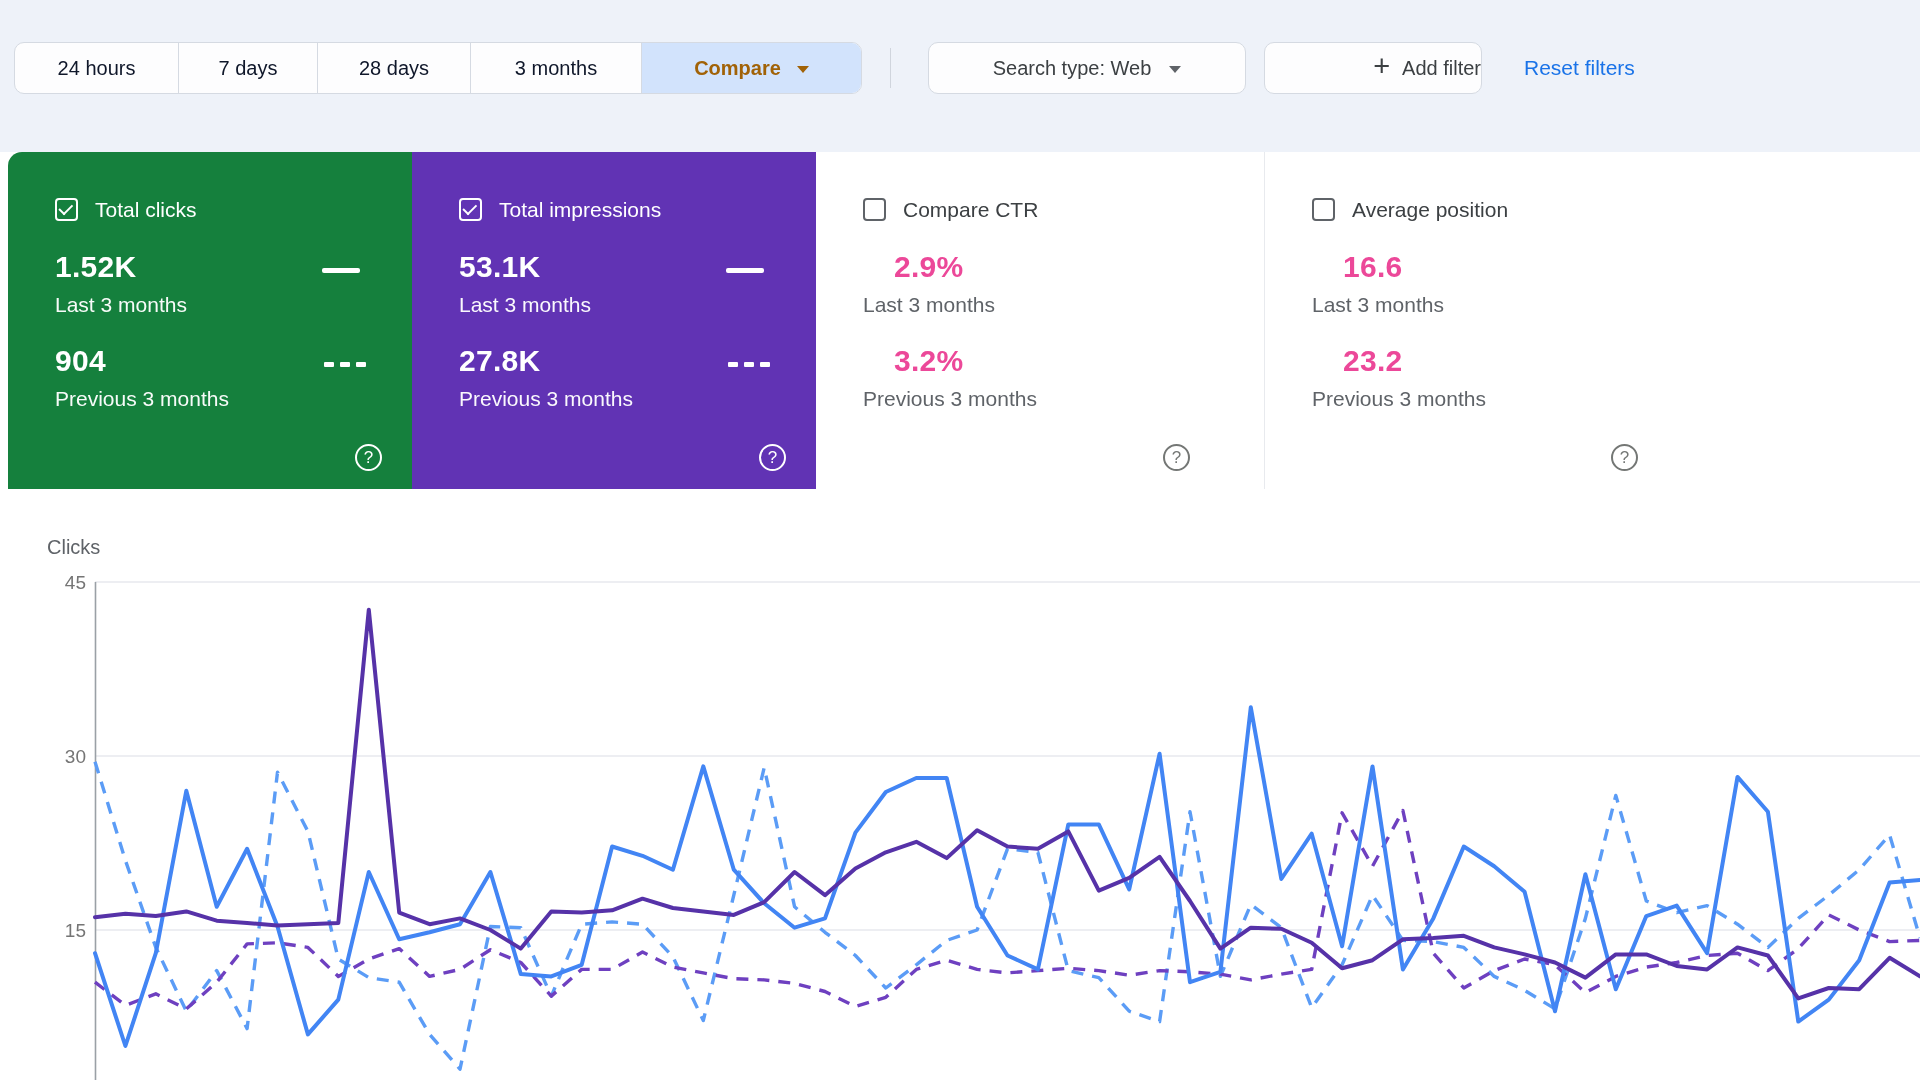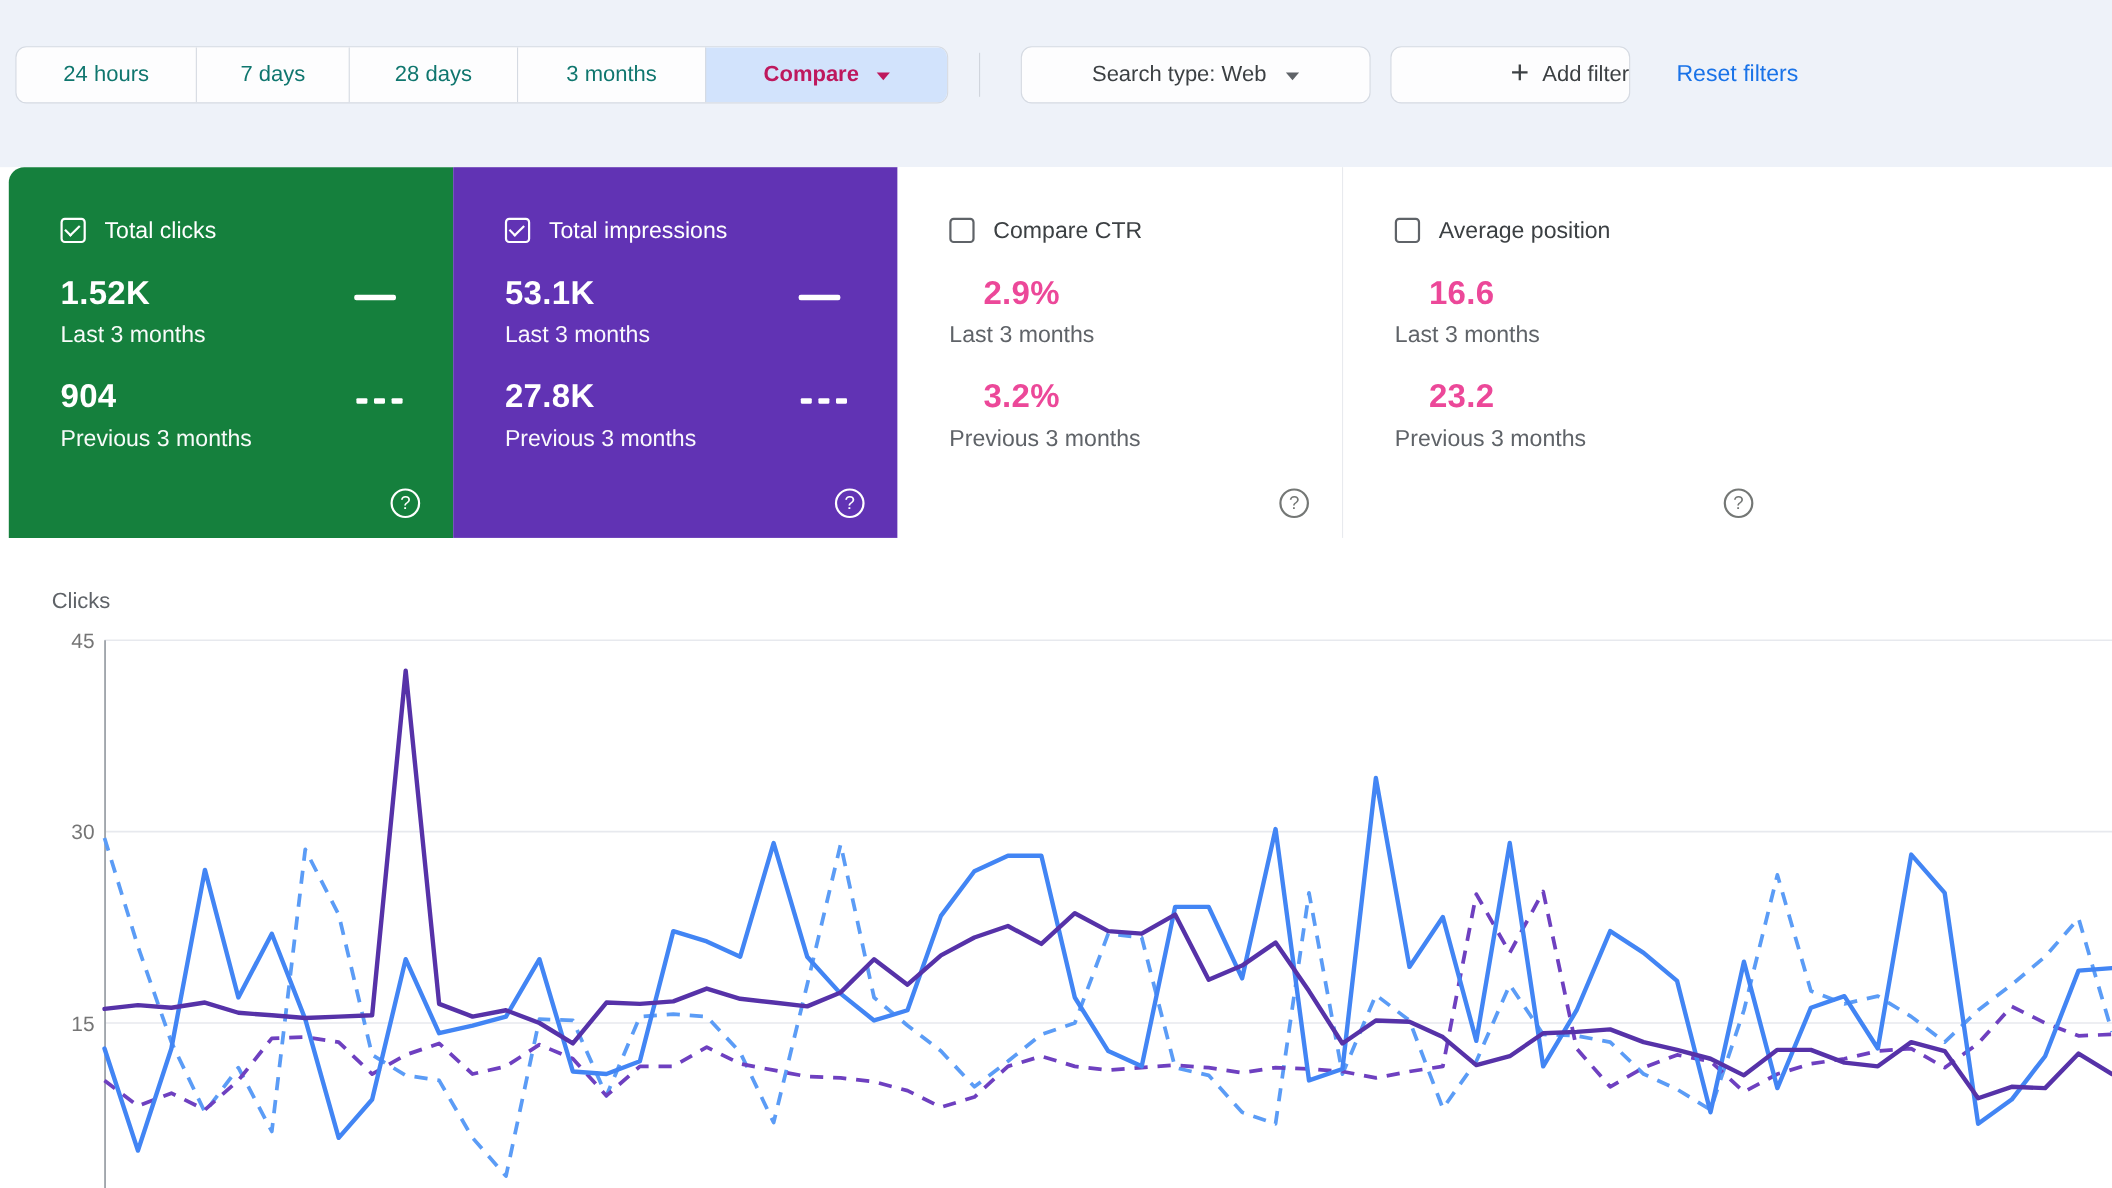--- a/index.html
+++ b/index.html
@@ -11,27 +11,27 @@
   }
   
   .top-strip{position:absolute;left:0;top:0;width:1920px;height:152px;background:#eef2f9;}
   .tab-group{
     position:absolute;left:14px;top:42px;height:52px;display:flex;
     background:#fdfdfe;border:1px solid #d5dae2;border-radius:10px;box-sizing:border-box;
     overflow:hidden;
   }
   .tab{
     display:flex;align-items:center;justify-content:center;
-    font-size:20px;color:#0f766e;border-left:1px solid #d5dae2;cursor:pointer;
+    font-size:20px;color:#0f172a;border-left:1px solid #d5dae2;cursor:pointer;
     box-sizing:border-box;
   }
   .tab:first-child{border-left:none;}
   .tw1{width:163px}.tw2{width:139px}.tw3{width:153px}.tw4{width:171px}
   .tab-compare{
-    width:220px;background:#d2e3fc;color:#be185d;font-weight:600;gap:16px;
+    width:220px;background:#d2e3fc;color:#a16207;font-weight:600;gap:16px;
   }
   .caret-down{
     width:0;height:0;border-left:6px solid transparent;border-right:6px solid transparent;
     border-top:7px solid currentColor;margin-top:3px;
   }
   .vdiv{position:absolute;left:890px;top:48px;width:1px;height:40px;background:#d0d5dd;}
   .chip{
     position:absolute;top:42px;height:52px;box-sizing:border-box;
     background:#fdfdfe;border:1px solid #d5dae2;border-radius:10px;
     display:flex;align-items:center;justify-content:center;
@@ -48,21 +48,21 @@
   }
   
   .panel{position:absolute;left:0;top:152px;width:1920px;height:928px;background:#ffffff;border-radius:14px 0 0 0;}
   .card{
     position:absolute;top:0;width:404px;height:337px;box-sizing:border-box;
     padding:44px 0 0 47px;cursor:pointer;
   }
   .card--clicks{left:8px;background:#15803d;color:#ffffff;border-radius:14px 0 0 0;}
   .card--impressions{left:412px;background:#6133b4;color:#ffffff;}
   .card--ctr{left:816px;background:#ffffff;color:#3c4043;}
-  .card--position{left:1220px;background:#ffffff;color:#3c4043;border-left:1px solid #e8eaee;}
+  .card--position{left:1264px;background:#ffffff;color:#3c4043;border-left:1px solid #e8eaee;}
   .cb-row{display:flex;align-items:center;gap:17px;height:27px;}
   .checkbox{
     width:23px;height:23px;box-sizing:border-box;border:2.5px solid #ffffff;border-radius:4px;
     display:flex;align-items:center;justify-content:center;cursor:pointer;flex:0 0 auto;
   }
   .checkbox.unchecked{border-color:#5f6368;border-width:2px;}
   .checkbox.checked::after{
     content:"";display:block;width:11px;height:6px;
     border-left:2.5px solid #ffffff;border-bottom:2.5px solid #ffffff;
     transform:rotate(-45deg) translate(1px,-2px);

